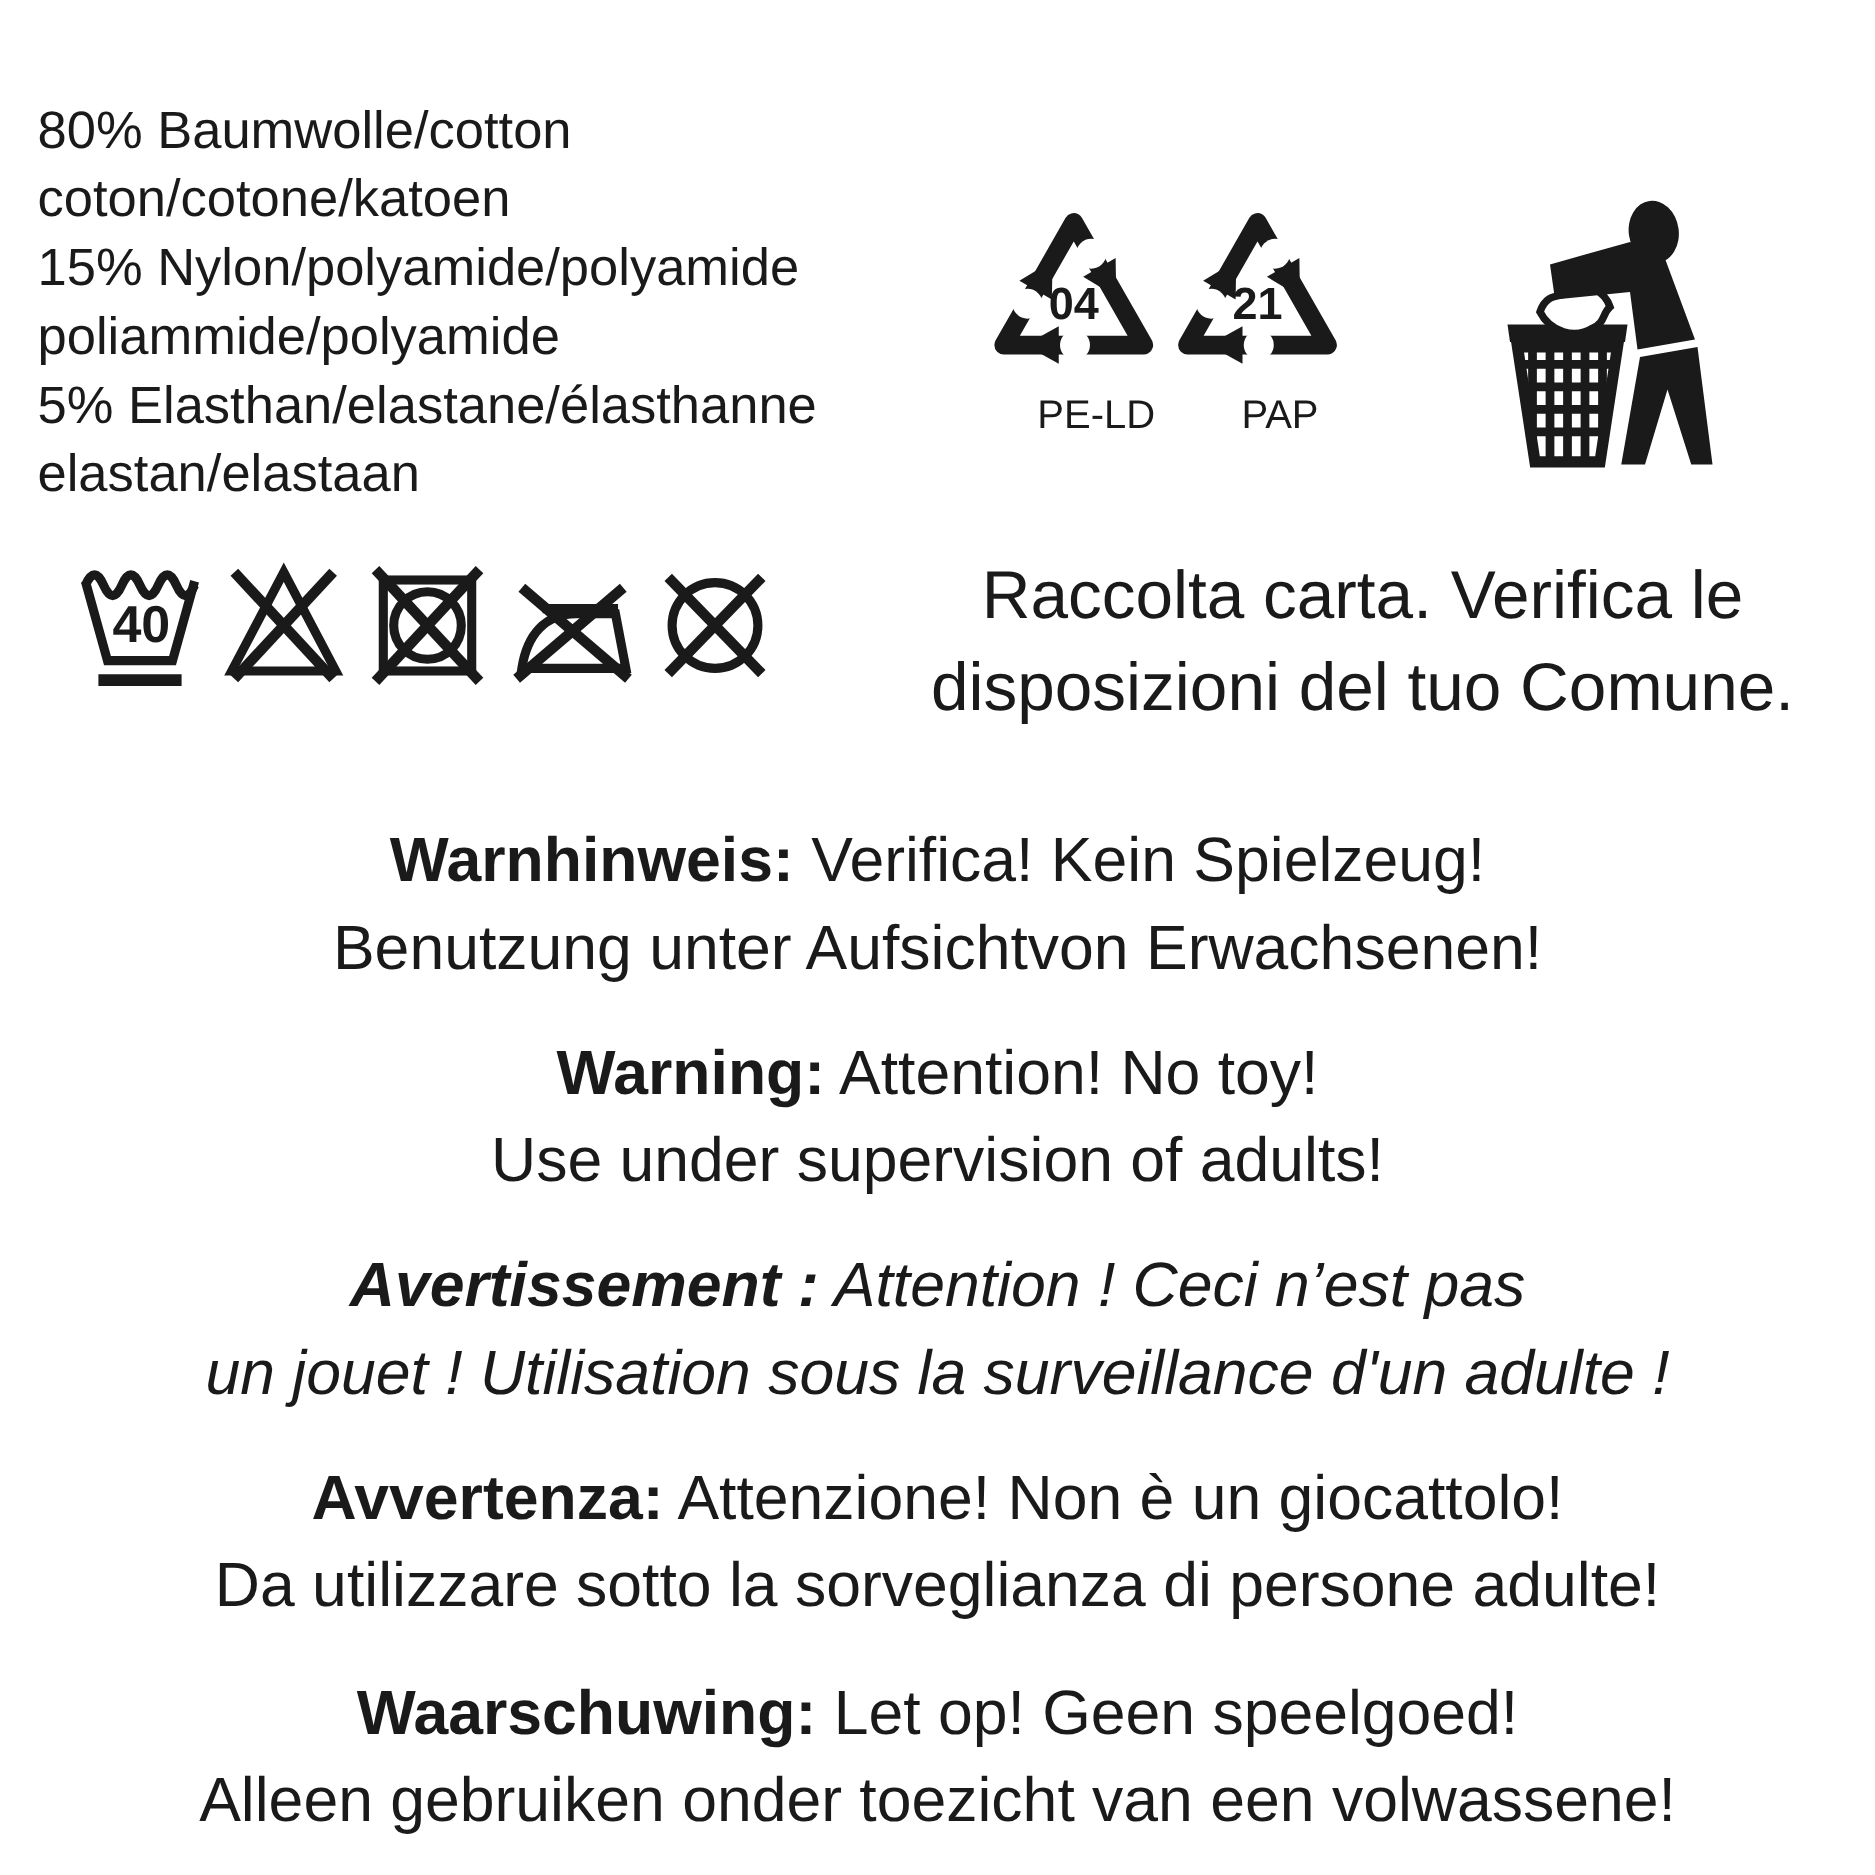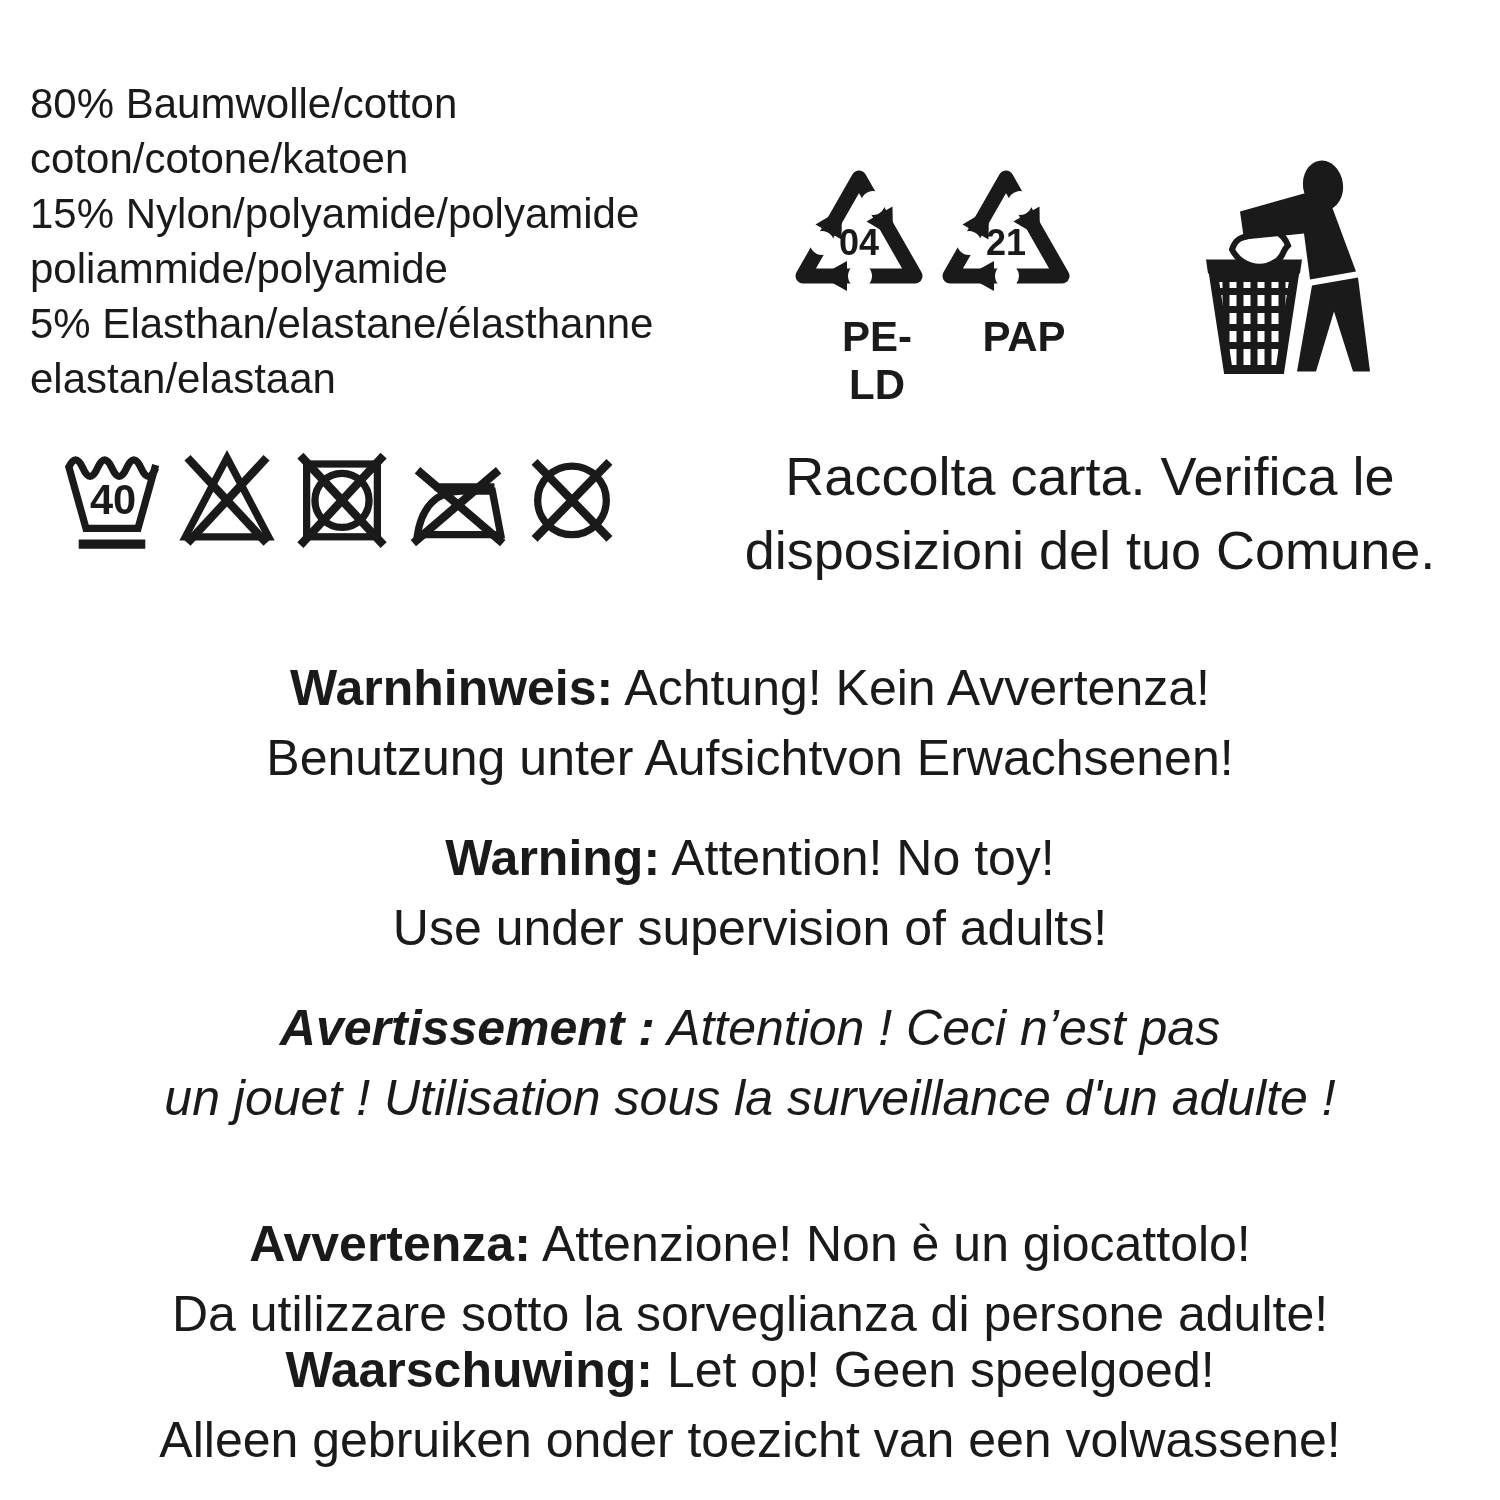--- a/index.html
+++ b/index.html
@@ -12,41 +12,41 @@
   .stroke{stroke:#1a1a1a;fill:none;}
   
   .composition{
     position:absolute;left:30px;top:76px;width:650px;
     text-align:left;font-size:42px;line-height:55px;white-space:nowrap;
   }
   
   .recy{position:absolute;top:163px;width:132px;text-align:center;}
   .recy-1{left:793px;}
   .recy-2{left:940px;}
-  .recy-label{font-size:42px;font-weight:bold;margin-top:0px;letter-spacing:0px;margin-left:36px;}
+  .recy-label{font-size:32px;font-weight:normal;margin-top:0px;letter-spacing:0px;margin-left:36px;}
   .recy svg text{font-family:"Liberation Sans",sans-serif;font-weight:bold;font-size:36px;}
   .tidyman{position:absolute;left:1200px;top:152px;}
   
   .recy-note{
     position:absolute;left:690px;top:398px;width:800px;text-align:center;
     font-size:54px;line-height:74px;white-space:nowrap;margin-top:41px;
   }
   
   .care-row{position:absolute;left:60px;top:443px;display:flex;gap:11px;font-weight:bold;}
   .care-row svg text{font-family:"Liberation Sans",sans-serif;font-size:40px;}
   
   .warn{
     position:absolute;left:0;width:1500px;text-align:center;
     font-size:50px;line-height:70px;white-space:nowrap;
   }
   .warn b{font-weight:bold;}
   .warn-de{top:653px;}
   .warn-en{top:823px;}
   .warn-fr{top:993px;font-style:italic;}
-  .warn-it{top:1209px;text-align:center;}
+  .warn-it{top:1163px;text-align:center;}
   .warn-nl{top:1335px;}
 </style>
 </head>
 <body>
 
 <div id="label">
 
   <div class="composition">
     <div>80% Baumwolle/cotton</div>
     <div>coton/cotone/katoen</div>
@@ -164,21 +164,21 @@
     </svg>
 
     <svg width="104" height="120" viewBox="0 0 100 115">
       <circle cx="50" cy="55" r="33" class="stroke" stroke-width="7"></circle>
       <line x1="14" y1="18" x2="86" y2="92" stroke="#1a1a1a" stroke-width="8"></line>
       <line x1="86" y1="18" x2="14" y2="92" stroke="#1a1a1a" stroke-width="8"></line>
     </svg>
   </div>
 
   <div class="warn warn-de">
-    <div><b>Warnhinweis:</b><span> Achtung! Kein Avvertenza!</span></div>
+    <div><b>Warnhinweis:</b><span> Verifica! Kein Spielzeug!</span></div>
     <div>Benutzung unter Aufsichtvon Erwachsenen!</div>
   </div>
 
   <div class="warn warn-en">
     <div><b>Warning:</b><span> Attention! No toy!</span></div>
     <div>Use under supervision of adults!</div>
   </div>
 
   <div class="warn warn-fr">
     <div><b>Avertissement :</b><span> Attention ! Ceci n’est pas</span></div>

